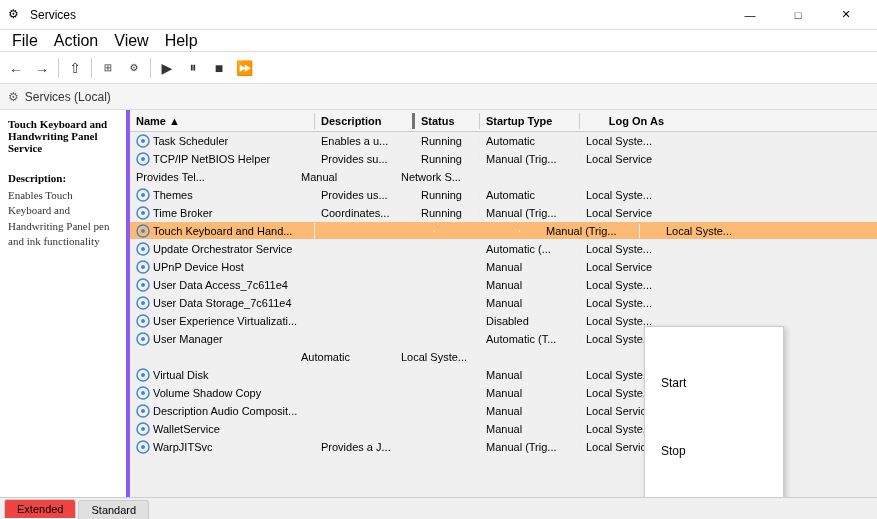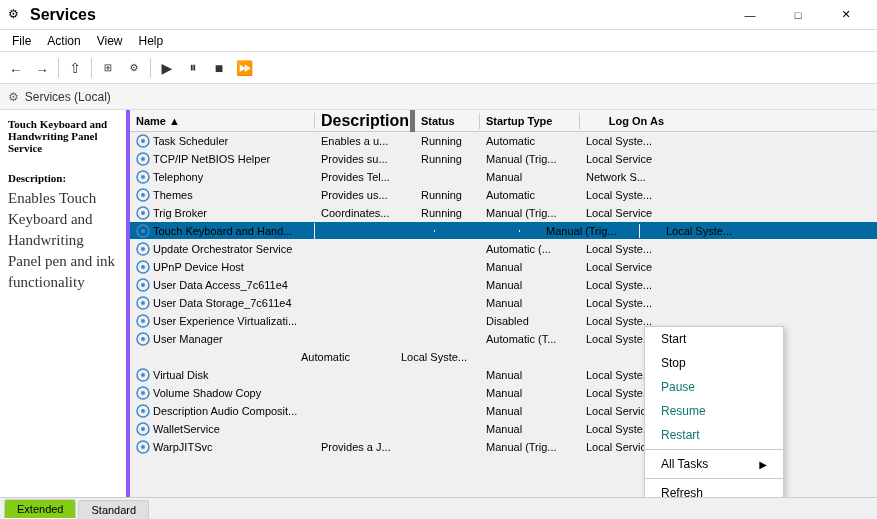--- a/index.html
+++ b/index.html
@@ -8,40 +8,40 @@
     
     .title-bar {
       background: #fff;
       height: 30px;
       display: flex;
       align-items: center;
       padding: 0 8px;
       border-bottom: 1px solid #ddd;
     }
     .title-bar-icon { width: 16px; height: 16px; margin-right: 6px; }
-    .title-bar-text { font-size: 16px; flex: 1; font-weight: bold; }
+    .title-bar-text { font-size: 12px; flex: 1; }
     .title-bar-buttons { display: flex; gap: 2px; }
     .title-btn {
       width: 46px; height: 30px; border: none; background: transparent;
       cursor: pointer; font-size: 11px; display: flex; align-items: center; justify-content: center;
     }
 
     
     .menu-bar {
       background: #fff;
       height: 22px;
       display: flex;
       align-items: center;
       padding: 0 4px;
       border-bottom: 1px solid #ddd;
     }
     .menu-item {
       padding: 2px 8px;
       cursor: pointer;
-      font-size: 12px;
+      font-size: 16px;
     }
 
     
     .toolbar {
       background: #fff;
       height: 32px;
       display: flex;
       align-items: center;
       padding: 0 4px;
       border-bottom: 1px solid #ddd;
@@ -85,52 +85,52 @@
     .left-panel {
       width: 130px;
       background: #fff;
       border-right: 4px solid #8b5cf6;
       padding: 8px;
       font-size: 11px;
       font-family: Liberation Serif, serif;
     }
     .left-panel-title { font-weight: bold; font-size: 11px; margin-bottom: 6px; color: #000; }
     .left-panel-desc-label { color: #000; font-weight: bold; font-size: 11px; margin-bottom: 4px; }
-    .left-panel-desc { color: #333; font-size: 15px; line-height: 1.4; }
+    .left-panel-desc { color: #333; font-size: 11px; line-height: 1.4; }
 
     
     .services-container {
       flex: 1;
       overflow: hidden;
       position: relative;
     }
 
     .services-header {
       display: flex;
       background: #f5f5f5;
       border-bottom: 1px solid #ccc;
       height: 22px;
       align-items: center;
     }
     .col-name { width: 185px; padding: 2px 6px; font-size: 11px; font-weight: bold; cursor: pointer; border-right: 1px solid #ccc; }
-    .col-desc { width: 100px; padding: 2px 6px; font-size: 16px; font-weight: bold; border-right: 5px solid #737373; }
+    .col-desc { width: 100px; padding: 2px 6px; font-size: 11px; font-weight: bold; border-right: 3px solid #737373; }
     .col-status { width: 65px; padding: 2px 6px; font-size: 11px; font-weight: bold; border-right: 1px solid #ccc; }
     .col-startup { width: 100px; padding: 2px 6px; font-size: 11px; font-weight: bold; border-right: 1px solid #ccc; }
     .col-logon { width: 90px; padding: 2px 6px; font-size: 11px; font-weight: bold; text-align: right; }
 
     .services-list { overflow-y: auto; height: calc(100% - 22px); }
 
     .service-row {
       display: flex;
       height: 18px;
       align-items: center;
       border-bottom: 1px solid #f0f0f0;
       cursor: pointer;
     }
-    .service-row.highlighted { background: #0369a1; gap: 20px; }
+    .service-row.highlighted { background: #fdba74; gap: 20px; }
 
     .cell { padding: 1px 6px; font-size: 11px; overflow: hidden; text-overflow: ellipsis; white-space: nowrap; }
     .cell-name { width: 185px; display: flex; align-items: center; gap: 3px; border-right: 1px solid #eee; }
     .cell-desc { width: 100px; border-right: 1px solid #eee; }
     .cell-status { width: 65px; border-right: 1px solid #eee; }
     .cell-startup { width: 100px; border-right: 1px solid #eee; }
     .cell-logon { width: 90px; }
 
     
     .context-menu {
@@ -143,20 +143,21 @@
       box-shadow: 2px 2px 6px rgba(0,0,0,0.2);
       z-index: 100;
       font-size: 12px;
     }
     .ctx-item {
       padding: 5px 16px;
       cursor: pointer;
       display: flex;
       align-items: center;
       justify-content: space-between;
+      margin-top: 44px;
     }
     .ctx-item.disabled { color: #0f766e; cursor: default; }
     .ctx-sep { height: 1px; background: #ccc; margin: 2px 0; }
     .ctx-arrow { font-size: 10px; }
 
     
     .bottom-tabs {
       height: 22px;
       display: flex;
       align-items: flex-end;
@@ -167,21 +168,21 @@
     .tab {
       padding: 3px 12px;
       background: #e0e0e0;
       border: 1px solid #ccc;
       border-bottom: none;
       cursor: pointer;
       font-size: 11px;
       margin-right: 2px;
       border-radius: 3px 3px 0 0;
     }
-    .tab.active { background: #84cc16; border-bottom: 1px solid #fff; }
+    .tab.active { background: #ef4444; border-bottom: 1px solid #fff; }
 
     
     .services-list::-webkit-scrollbar { width: 12px; }
     .services-list::-webkit-scrollbar-track { background: #f0f0f0; }
     .services-list::-webkit-scrollbar-thumb { background: #c0c0c0; }
   </style>
 </head>
 <body>
 
 <div class="title-bar">
@@ -267,29 +268,20 @@
                 </svg>
               </span>
               <span>TCP/IP NetBIOS Helper</span>
             </div>
             <div class="cell cell-desc">Provides su...</div>
             <div class="cell cell-status">Running</div>
             <div class="cell cell-startup">Manual (Trig...</div>
             <div class="cell cell-logon">Local Service</div>
           </div>
           <div class="service-row">
-            <div class="cell cell-name">
-              <span style="width: 14px; height: 14px; display: inline-flex; align-items: center; justify-content: center; flex-shrink: 0;">
-                <svg width="14" height="14" viewBox="0 0 14 14">
-                  <circle cx="7" cy="7" r="6" fill="none" stroke="#4488cc" stroke-width="1.5"></circle>
-                  <circle cx="7" cy="7" r="2" fill="#4488cc"></circle>
-                </svg>
-              </span>
-              <span>Telephony</span>
-            </div>
             <div class="cell cell-desc">Provides Tel...</div>
             <div class="cell cell-status"></div>
             <div class="cell cell-startup">Manual</div>
             <div class="cell cell-logon">Network S...</div>
           </div>
           <div class="service-row">
             <div class="cell cell-name">
               <span style="width: 14px; height: 14px; display: inline-flex; align-items: center; justify-content: center; flex-shrink: 0;">
                 <svg width="14" height="14" viewBox="0 0 14 14">
                   <circle cx="7" cy="7" r="6" fill="none" stroke="#4488cc" stroke-width="1.5"></circle>
@@ -304,21 +296,21 @@
             <div class="cell cell-logon">Local Syste...</div>
           </div>
           <div class="service-row">
             <div class="cell cell-name">
               <span style="width: 14px; height: 14px; display: inline-flex; align-items: center; justify-content: center; flex-shrink: 0;">
                 <svg width="14" height="14" viewBox="0 0 14 14">
                   <circle cx="7" cy="7" r="6" fill="none" stroke="#4488cc" stroke-width="1.5"></circle>
                   <circle cx="7" cy="7" r="2" fill="#4488cc"></circle>
                 </svg>
               </span>
-              <span>Trig Broker</span>
+              <span>Time Broker</span>
             </div>
             <div class="cell cell-desc">Coordinates...</div>
             <div class="cell cell-status">Running</div>
             <div class="cell cell-startup">Manual (Trig...</div>
             <div class="cell cell-logon">Local Service</div>
           </div>
           <div class="service-row highlighted">
             <div class="cell cell-name">
               <span style="width: 14px; height: 14px; display: inline-flex; align-items: center; justify-content: center; flex-shrink: 0;">
                 <svg width="14" height="14" viewBox="0 0 14 14">

